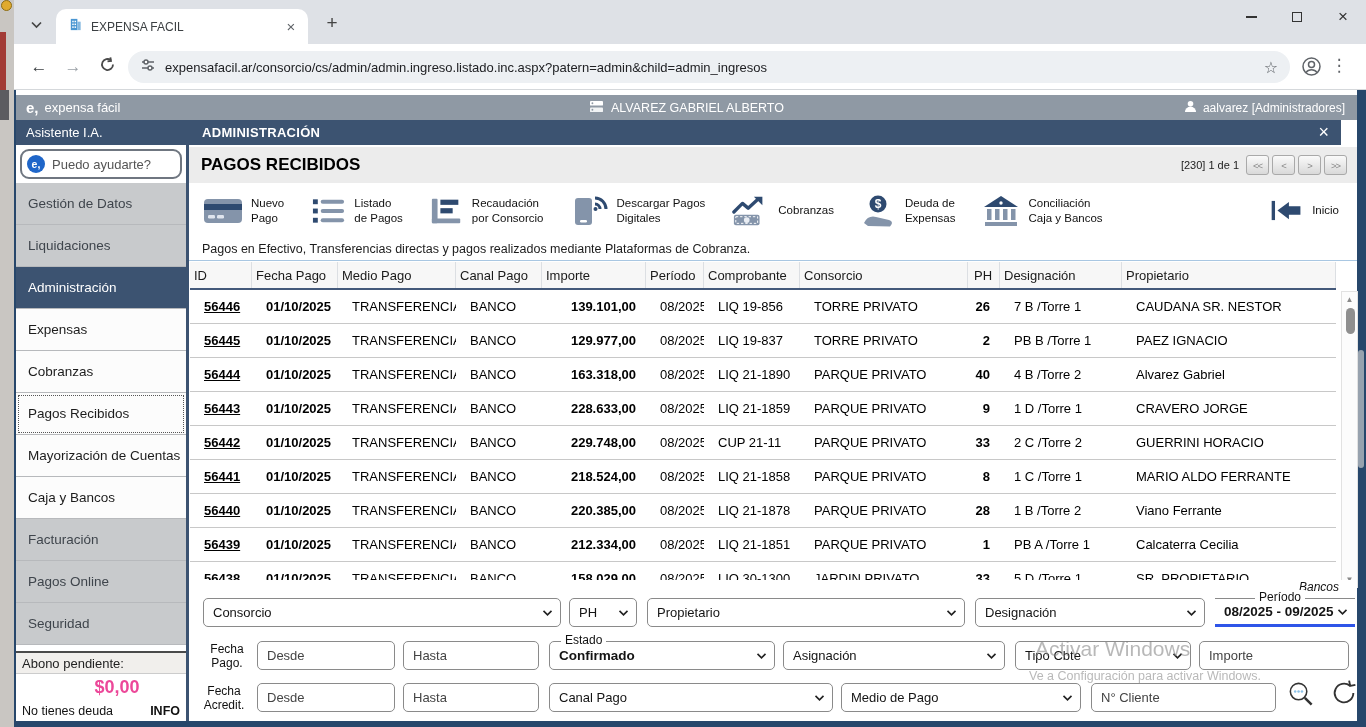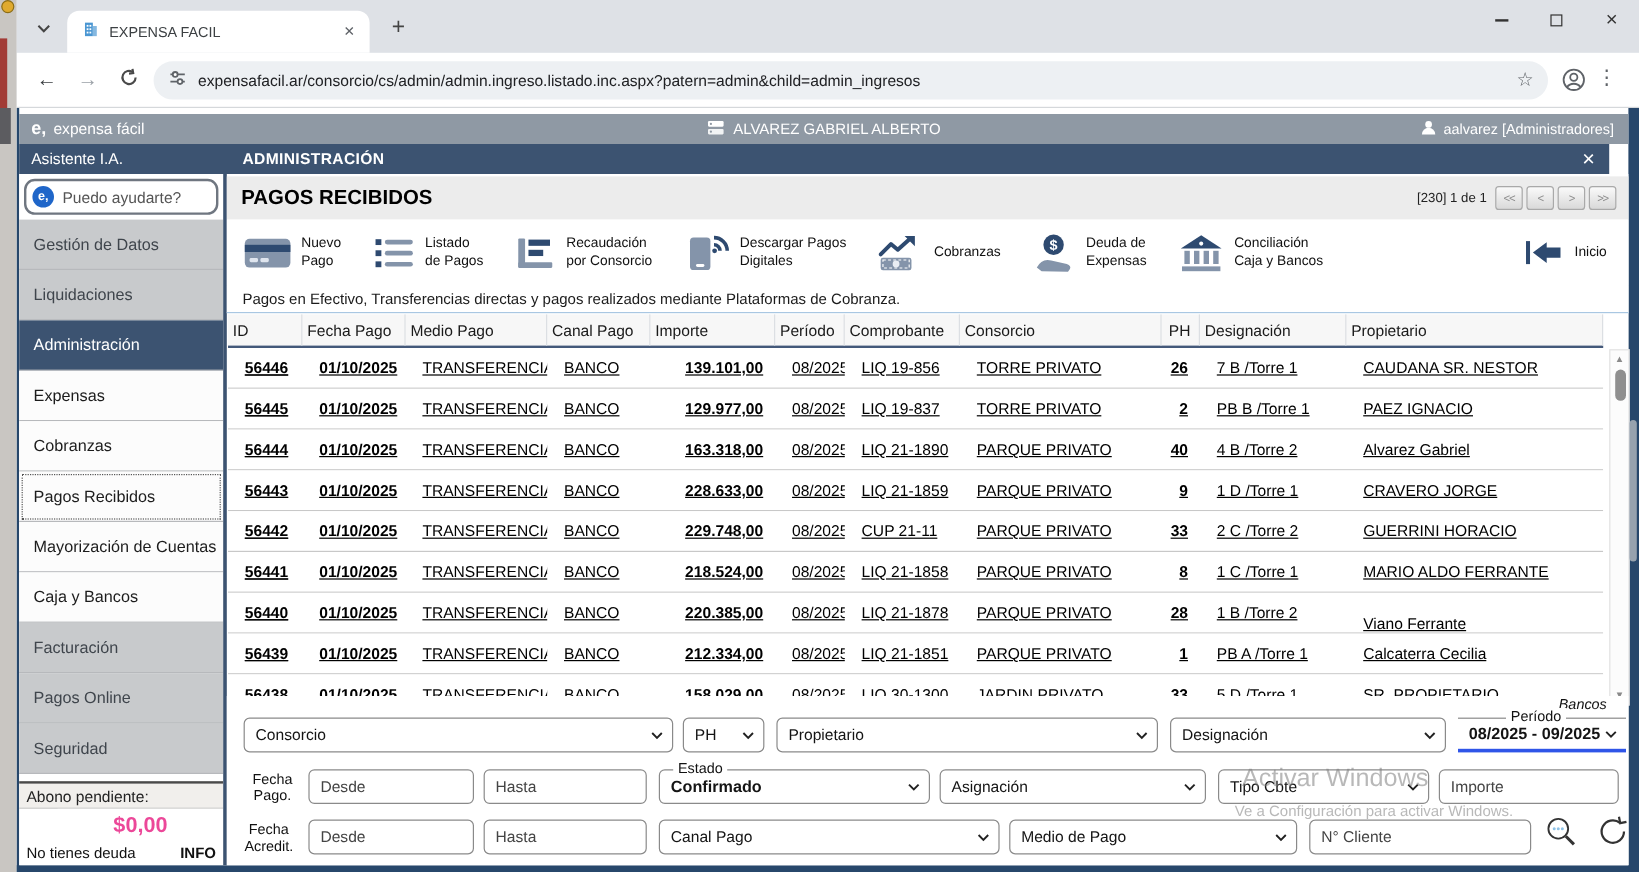--- a/index.html
+++ b/index.html
@@ -106,21 +106,21 @@
   .titem.home { margin-left:auto; margin-right:18px; }
   .note { position:absolute; top:93px; left:0; right:0; height:23px; font-size:12.5px; color:#1b1b1b;
     padding-left:13px; display:flex; align-items:center; border-bottom:1px solid #a9c7e2; background:#fff; }
 
   
   .thead { position:absolute; top:117px; left:1px; width:1146px; height:28px; display:flex;
     background:#f7f7f7; border-bottom:2px solid #44597a; }
   .th { display:flex; align-items:center; padding-left:4px; font-size:13px; color:#1a1a1a;
     border-right:1px solid #dcdfe3; cursor:pointer; overflow:hidden; white-space:nowrap; }
   .tbody { position:absolute; top:145px; left:1px; width:1146px; height:298px; overflow:hidden;
-    border-bottom:6px solid #6d28d9;text-decoration:underline; }
+    border-bottom:6px solid #6d28d9; }
   .tr { display:flex; height:34px; border-bottom:1px solid #c8c8c8; background:#fff; }
   .td { display:flex; align-items:center; padding-left:14px; font-size:13px; color:#000;
     overflow:hidden; white-space:nowrap; }
   .td.c-b { font-weight:bold; }
   .td.c-r { justify-content:flex-end; padding-left:0; padding-right:10px; }
   .td.c-id a, .td.c-id span { font-weight:bold; text-decoration:underline; color:#000; cursor:pointer; }
   .tscroll { position:absolute; top:146px; left:1152px; width:17px; height:297px; background:#fcfcfc;
     border:1px solid #e2e2e2; }
   .tsc-up,.tsc-down { position:absolute; left:0; right:0; text-align:center; font-size:8px; color:#8a8a8a; cursor:pointer; }
   .tsc-up { top:3px; } .tsc-down { bottom:3px; }
@@ -684,21 +684,21 @@
               </div>
               <div class="td" style="width: 168px;">
                 <span>PARQUE PRIVATO</span>
               </div>
               <div class="td c-b c-r" style="width: 32px;">
                 <span>28</span>
               </div>
               <div class="td" style="width: 122px;">
                 <span>1 B /Torre 2</span>
               </div>
-              <div class="td" style="width: 214px; align-items: flex-end;">
+              <div class="td" style="width: 214px;">
                 <span>Viano Ferrante</span>
               </div>
             </div>
             <div class="tr">
               <div class="td c-id" style="width: 62px;">
                 <span>56439</span>
               </div>
               <div class="td c-b" style="width: 86px;">
                 <span>01/10/2025</span>
               </div>

